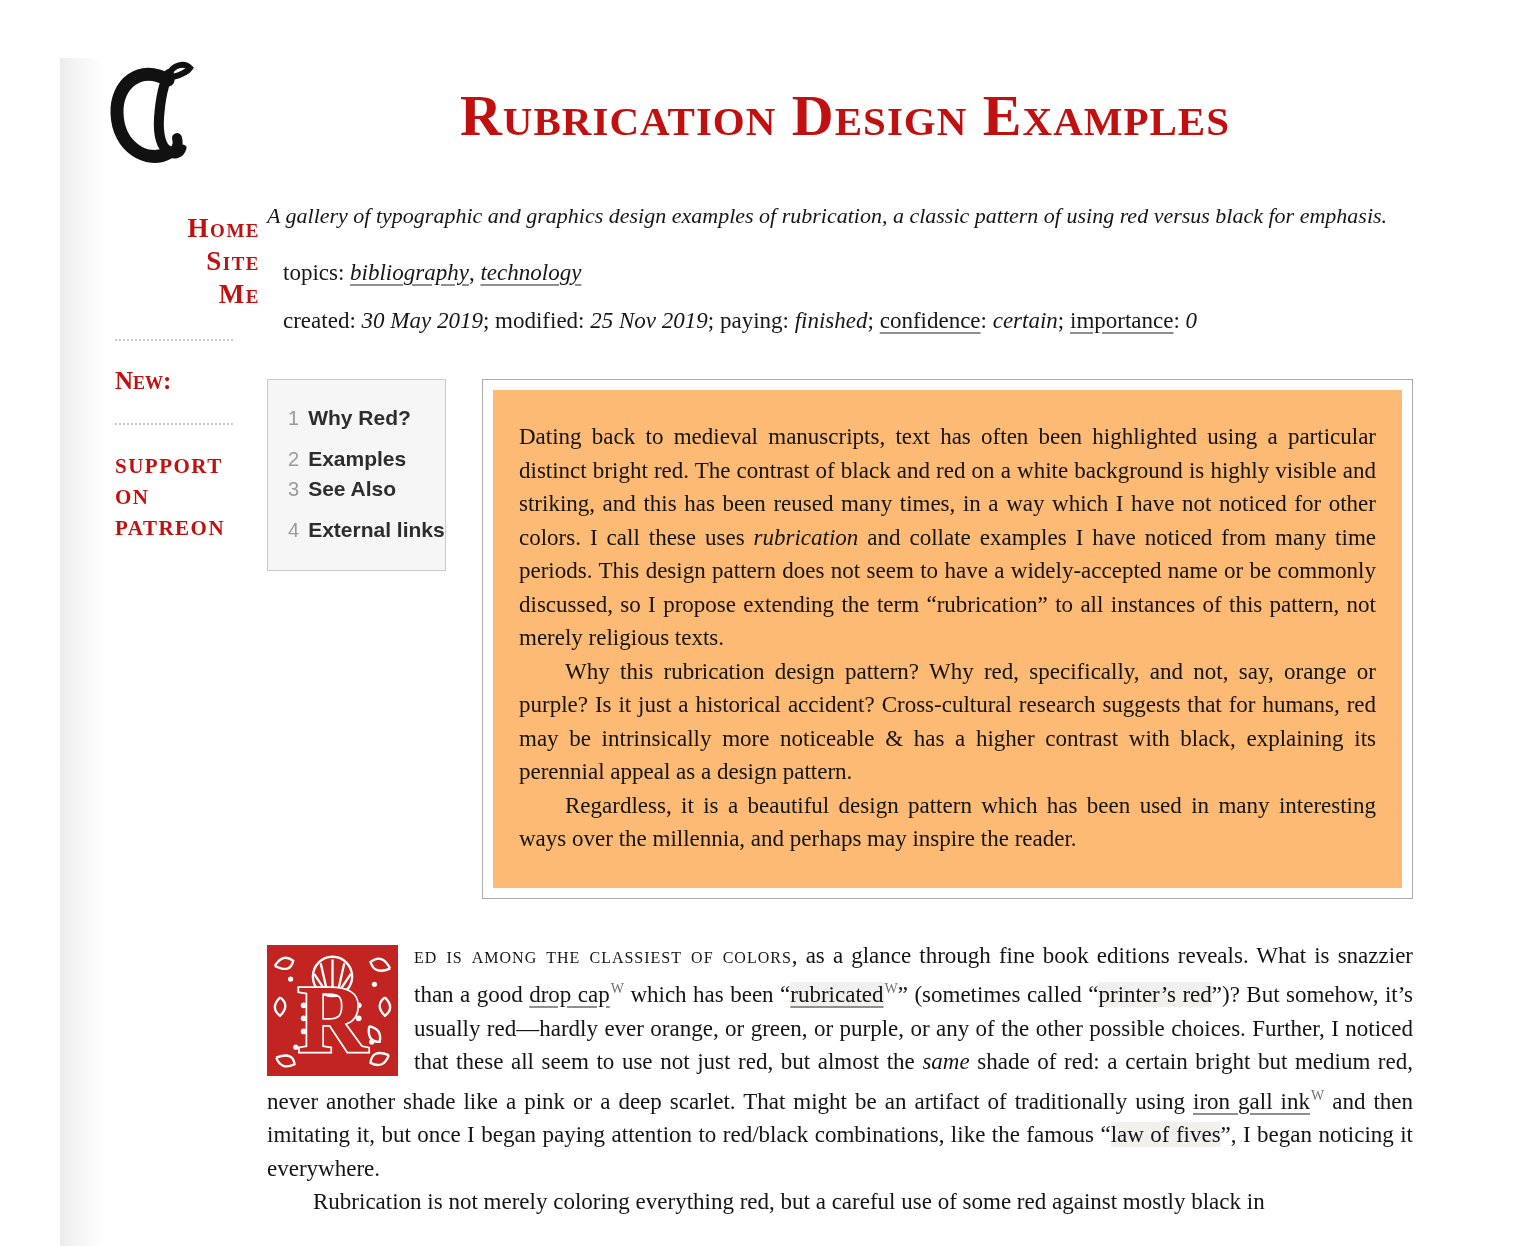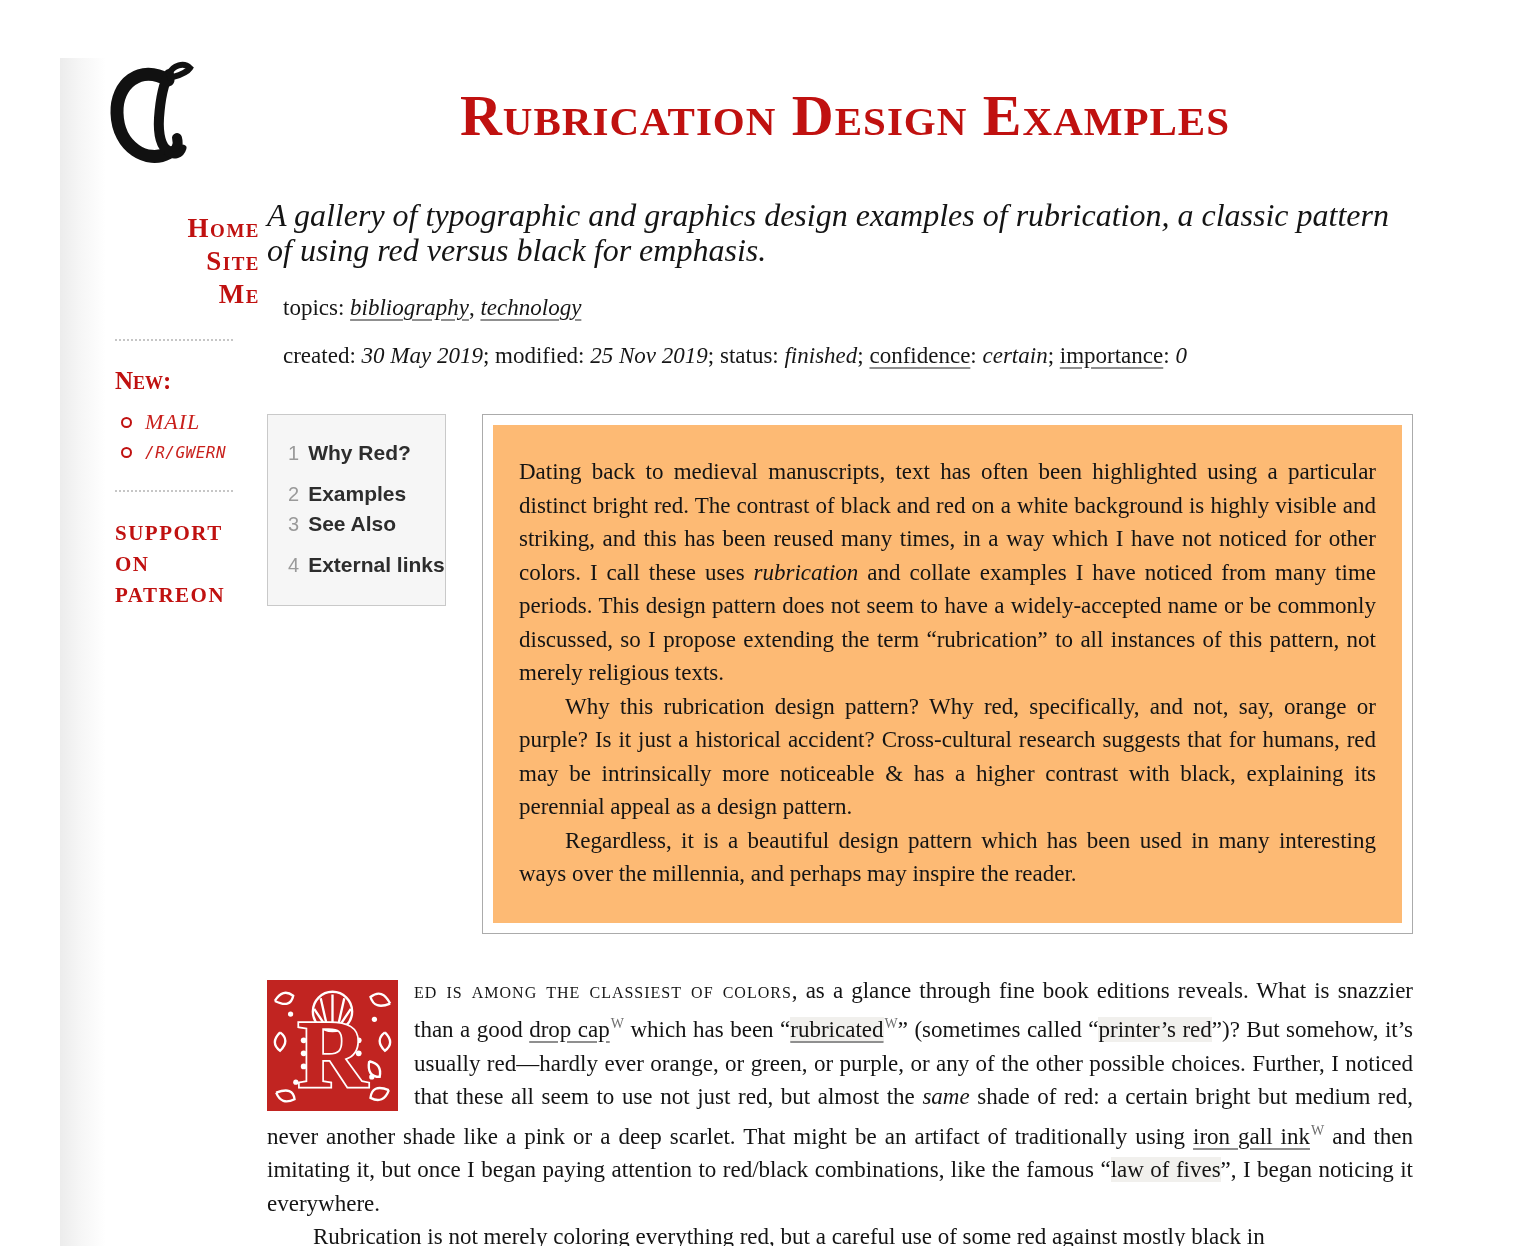--- a/index.html
+++ b/index.html
@@ -43,21 +43,21 @@
     font-family:"DejaVu Sans Mono", monospace;font-style:italic;font-size:16px;
     color:#c9201c;text-decoration:none;letter-spacing:0.5px;
   }
   .sb-patreon{
     display:block;color:#c01110;text-decoration:none;font-weight:700;
     font-size:21px;line-height:31px;letter-spacing:1.5px;
   }
   
   .main{position:absolute;left:267px;top:198px;width:1146px;}
   .intro{
-    margin:0 0 24px 0;font-style:italic;font-size:32px;line-height:35px;color:#141414;
+    margin:0 0 24px 0;font-style:italic;font-size:22px;line-height:35px;color:#141414;
   }
   .metaline{font-size:23px;line-height:32px;margin:16px;}
   .metaline .it{font-style:italic;}
   .ul{
     text-decoration:underline;text-decoration-color:#8f8f8f;
     text-underline-offset:4px;text-decoration-thickness:1.5px;
     color:inherit;
   }
   a.ul{cursor:pointer;}
   .topic-link{font-style:italic;}
@@ -117,43 +117,33 @@
 </header>
 
 <nav class="sidebar">
   <a class="sb-link">Home</a>
   <a class="sb-link">Site</a>
   <a class="sb-link">Me</a>
 
   <hr class="sb-divider">
 
   <p class="sb-new">New:</p>
-  <ul class="sb-list">
-    <li>
-      <span class="bullet"></span>
-      <a class="sb-mail">MAIL</a>
-    </li>
-    <li>
-      <span class="bullet"></span>
-      <a class="sb-reddit">/R/GWERN</a>
-    </li>
-  </ul>
 
   <hr class="sb-divider">
 
   <a class="sb-patreon">SUPPORT ON PATREON</a>
 </nav>
 
 <main class="main">
 
   <p class="intro">A gallery of typographic and graphics design examples of rubrication, a classic pattern of using red versus black for emphasis.</p>
 
   <p class="metaline"><span>topics: </span><a class="ul topic-link">bibliography</a><span>, </span><a class="ul topic-link">technology</a></p>
 
-  <p class="metaline"><span>created: </span><span class="it">30 May 2019</span><span>; modified: </span><span class="it">25 Nov 2019</span><span>; status: </span><span class="it">finished</span><span>; </span><a class="ul">confidence</a><span>: </span><span class="it">certain</span><span>; </span><a class="ul">importance</a><span>: </span><span class="it">0</span></p>
+  <p class="metaline"><span>created: </span><span class="it">30 May 2019</span><span>; modified: </span><span class="it">25 Nov 2019</span><span>; paying: </span><span class="it">finished</span><span>; </span><a class="ul">confidence</a><span>: </span><span class="it">certain</span><span>; </span><a class="ul">importance</a><span>: </span><span class="it">0</span></p>
 
   <div class="row">
 
     <nav class="toc">
       <a class="toc-item"><span class="toc-num">1</span><span class="toc-label">Why Red?</span></a>
       <a class="toc-item" style="margin-bottom:6px;"><span class="toc-num">2</span><span class="toc-label">Examples</span></a>
       <a class="toc-item"><span class="toc-num">3</span><span class="toc-label">See Also</span></a>
       <a class="toc-item"><span class="toc-num">4</span><span class="toc-label">External links</span></a>
     </nav>
 

